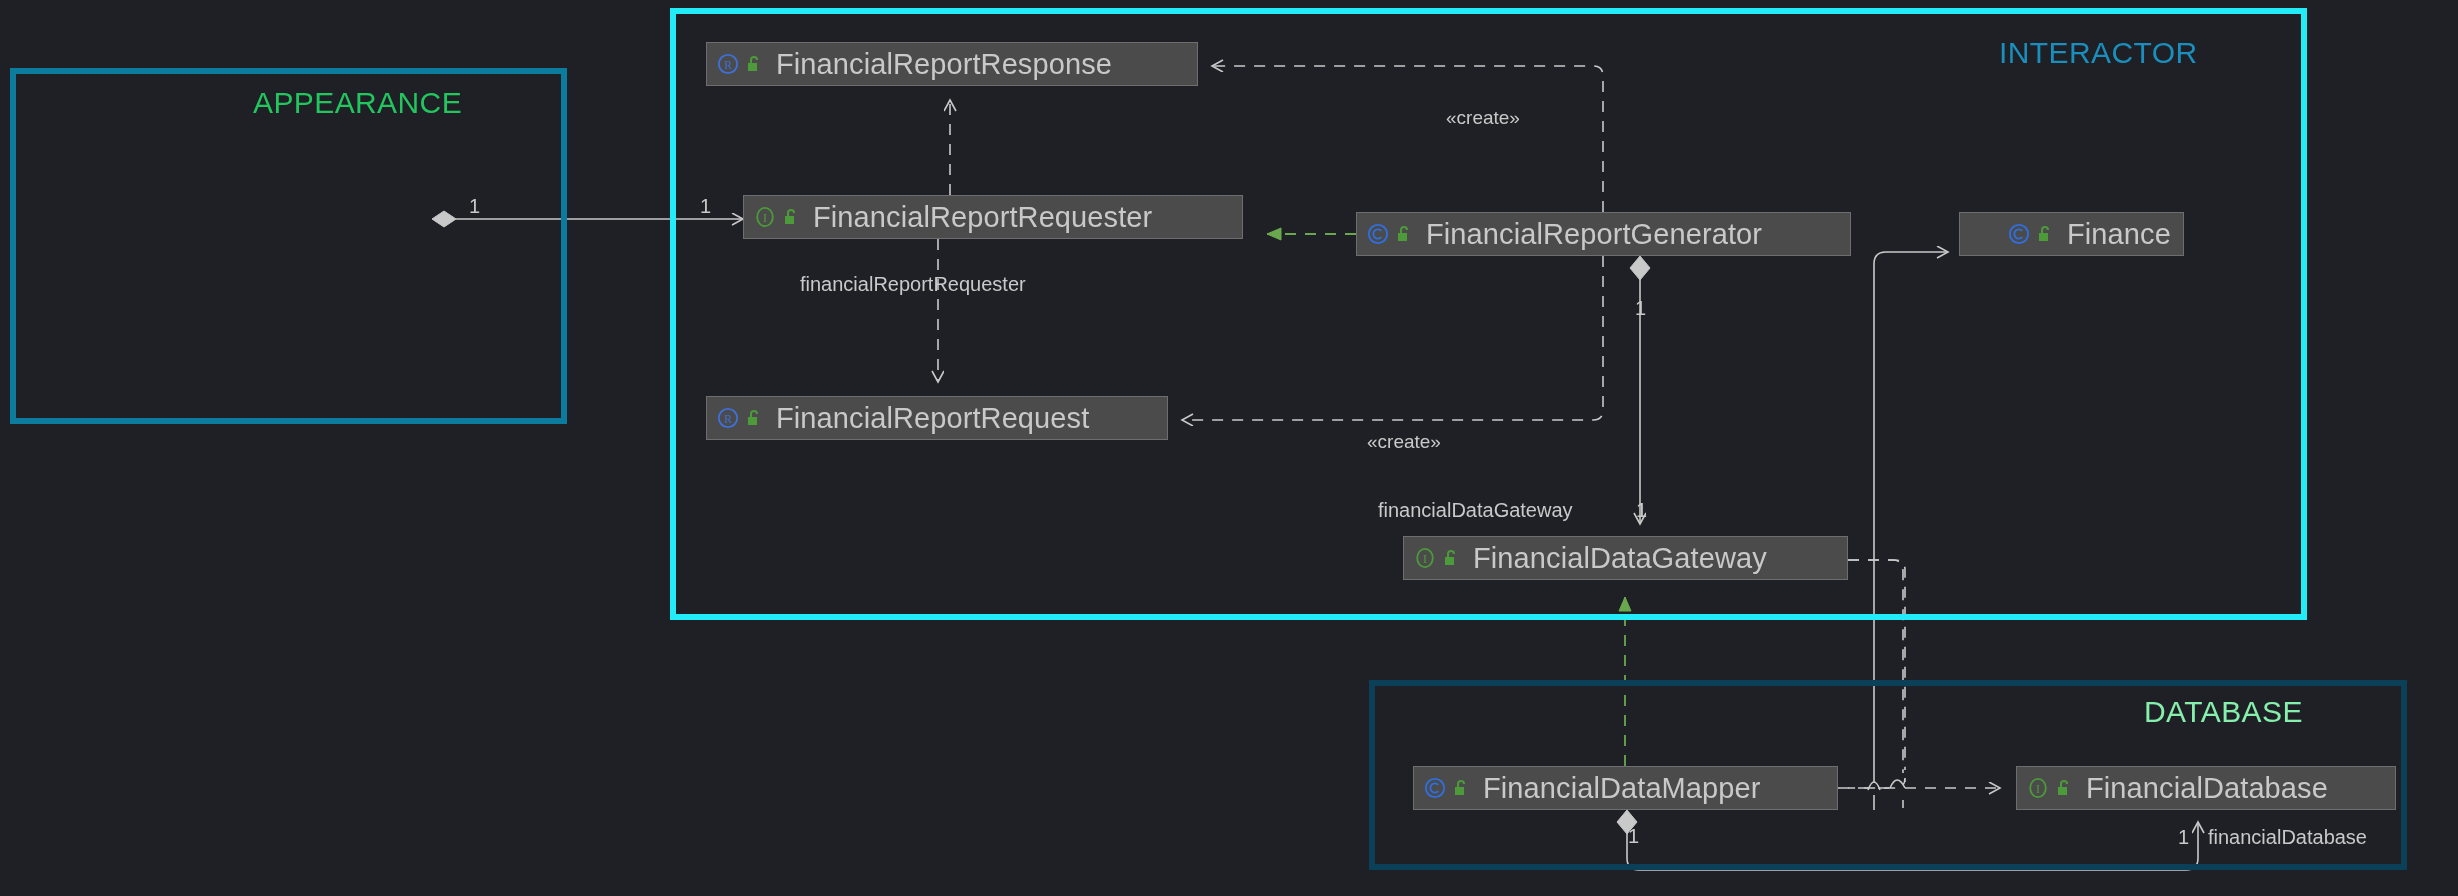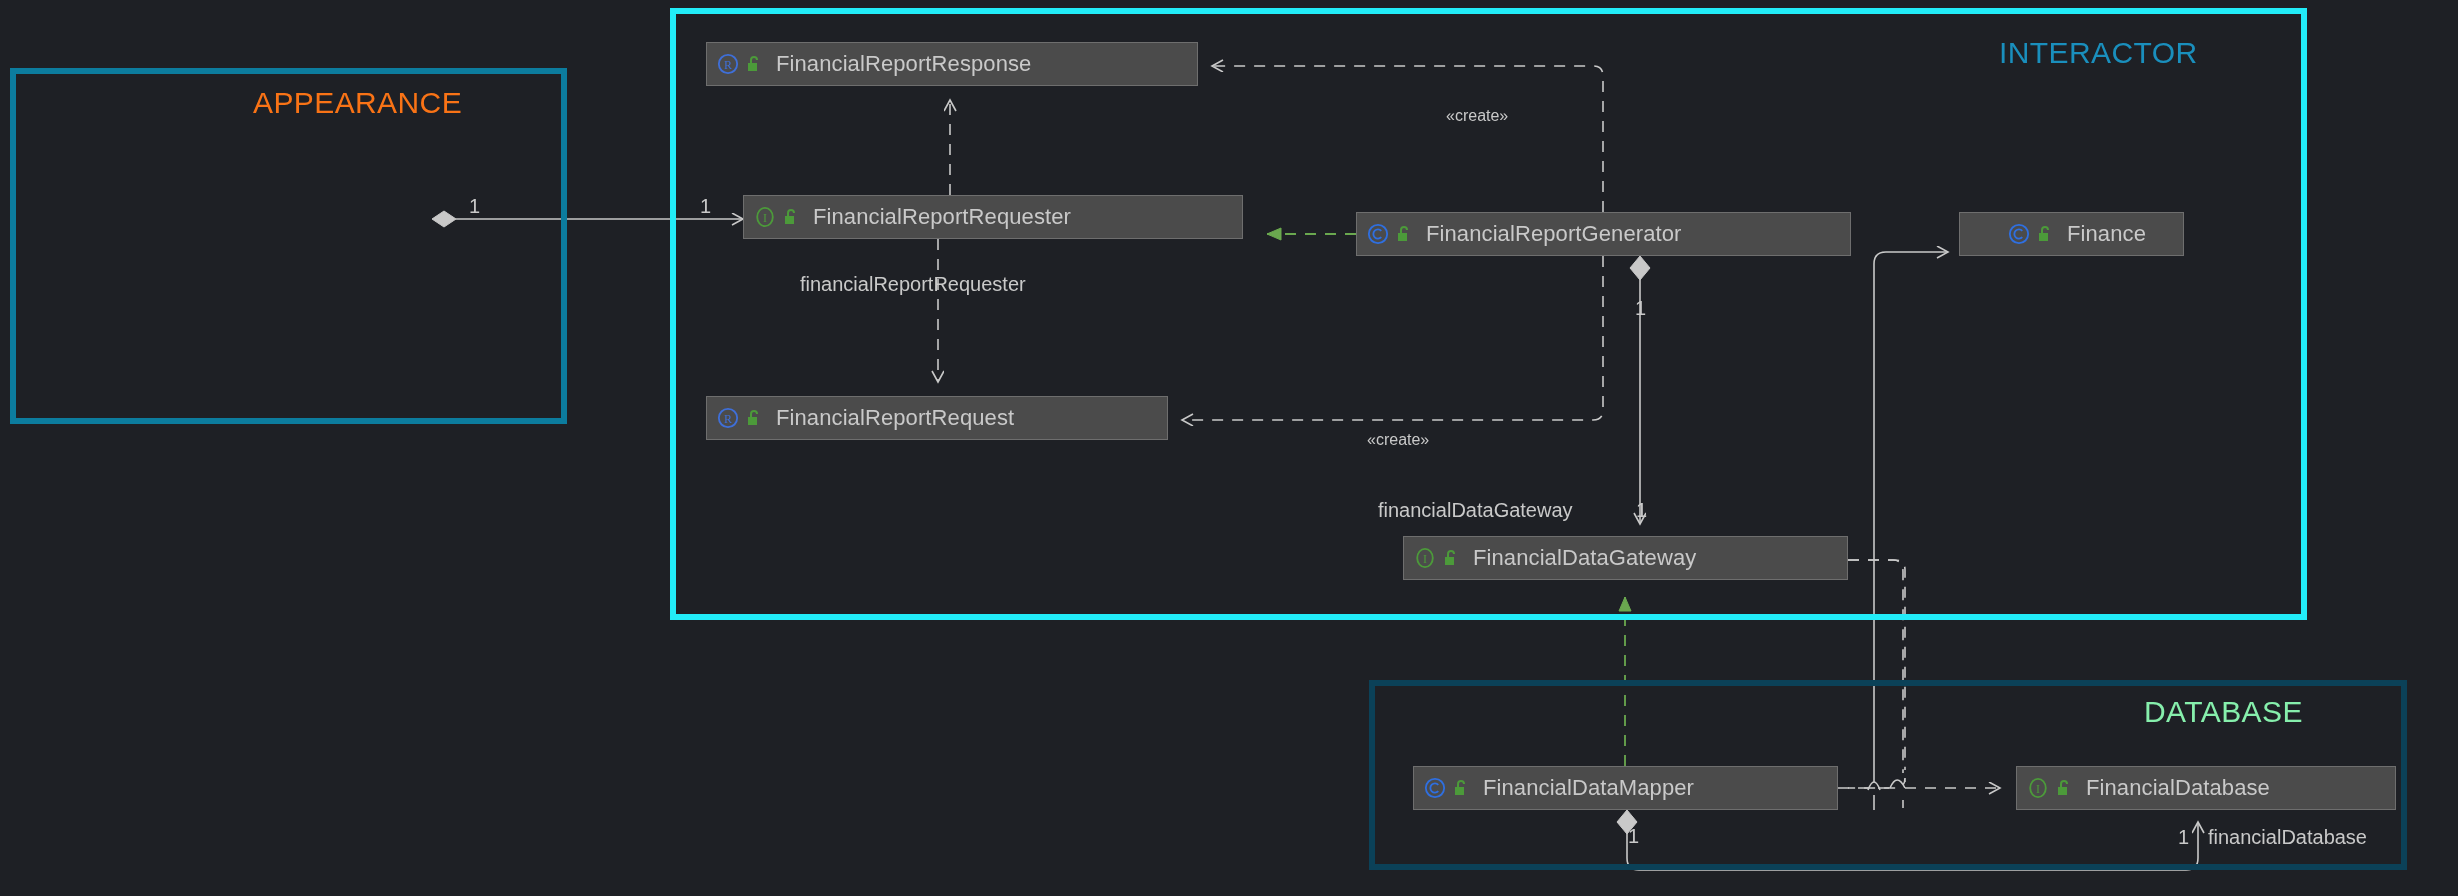--- a/index.html
+++ b/index.html
@@ -48,21 +48,21 @@
     display: flex;
     align-items: center;
     background: #4b4b4b;
     border: 1px solid #6e6e6e;
     height: 44px;
     padding: 0 14px 0 10px;
     white-space: nowrap;
   }
   .node .node-label {
     color: #c9c9c9;
-    font-size: 22px;
+    font-size: 29px;
     line-height: 1;
     margin-left: 14px;
     letter-spacing: 0.1px;
   }
   .stereo-icon {
     width: 22px;
     height: 22px;
     flex: 0 0 22px;
     display: block;
   }
@@ -71,21 +71,21 @@
     height: 18px;
     flex: 0 0 16px;
     display: block;
     margin-left: 7px;
   }
 
   
   .edge-label {
     position: absolute;
     color: #c9c9c9;
-    font-size: 16px;
+    font-size: 19px;
     white-space: nowrap;
     line-height: 1;
   }
   .mult-label {
     position: absolute;
     color: #c9c9c9;
     font-size: 20px;
     white-space: nowrap;
     line-height: 1;
   }
@@ -159,21 +159,21 @@
       <path d="M1874,810 L1874,795" fill="none" stroke="#c9c9c9" stroke-width="1.6"></path>
     </g>
 
     <g>
       <path d="M1627,828 L1627,858 Q1627,870 1639,870 L2186,870 Q2198,870 2198,858 L2198,822" fill="none" stroke="#c9c9c9" stroke-width="1.6" marker-end="url(#m-open-arrow)"></path>
       <polygon points="1627,810 1637,822 1627,834 1617,822" fill="#c9c9c9" stroke="#c9c9c9" stroke-width="1"></polygon>
     </g>
   </svg>
 
   <div class="pkg" style="left:10px; top:68px; width:557px; height:356px; border:6px solid #0c7c9e;"></div>
-  <div class="pkg-title" style="left:253px; top:86px; color:#f97316;">APPEARANCE</div>
+  <div class="pkg-title" style="left:253px; top:86px; color:#22c55e;">APPEARANCE</div>
 
   <div class="pkg" style="left:670px; top:8px; width:1637px; height:612px; border:6px solid #22ecf8;"></div>
   <div class="pkg-title" style="left:1999px; top:36px; color:#1a8fbd;">INTERACTOR</div>
 
   <div class="pkg" style="left:1369px; top:680px; width:1038px; height:190px; border:6px solid #0b4158;"></div>
   <div class="pkg-title" style="left:2144px; top:695px; color:#86efac;text-align:right;">DATABASE</div>
 
 
   <div class="node" style="left:706px; top:42px; width:492px;">
     <svg class="stereo-icon" viewBox="0 0 24 24">

